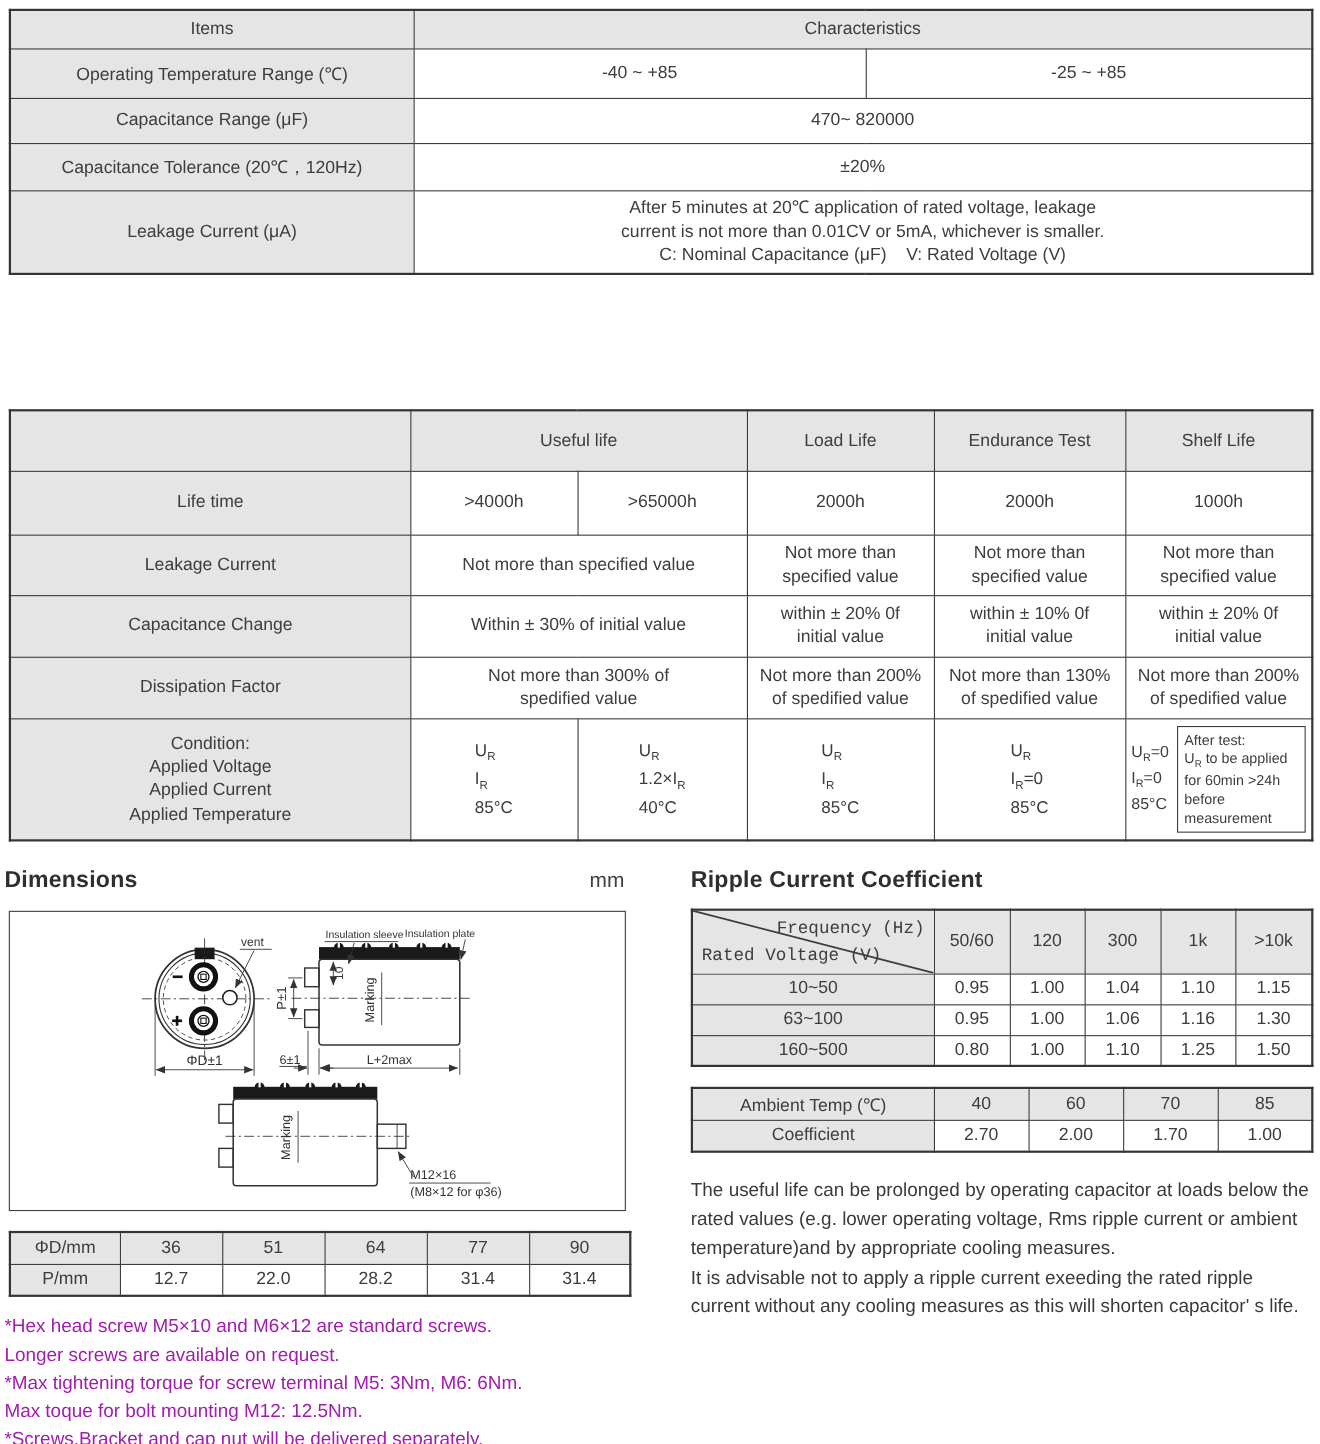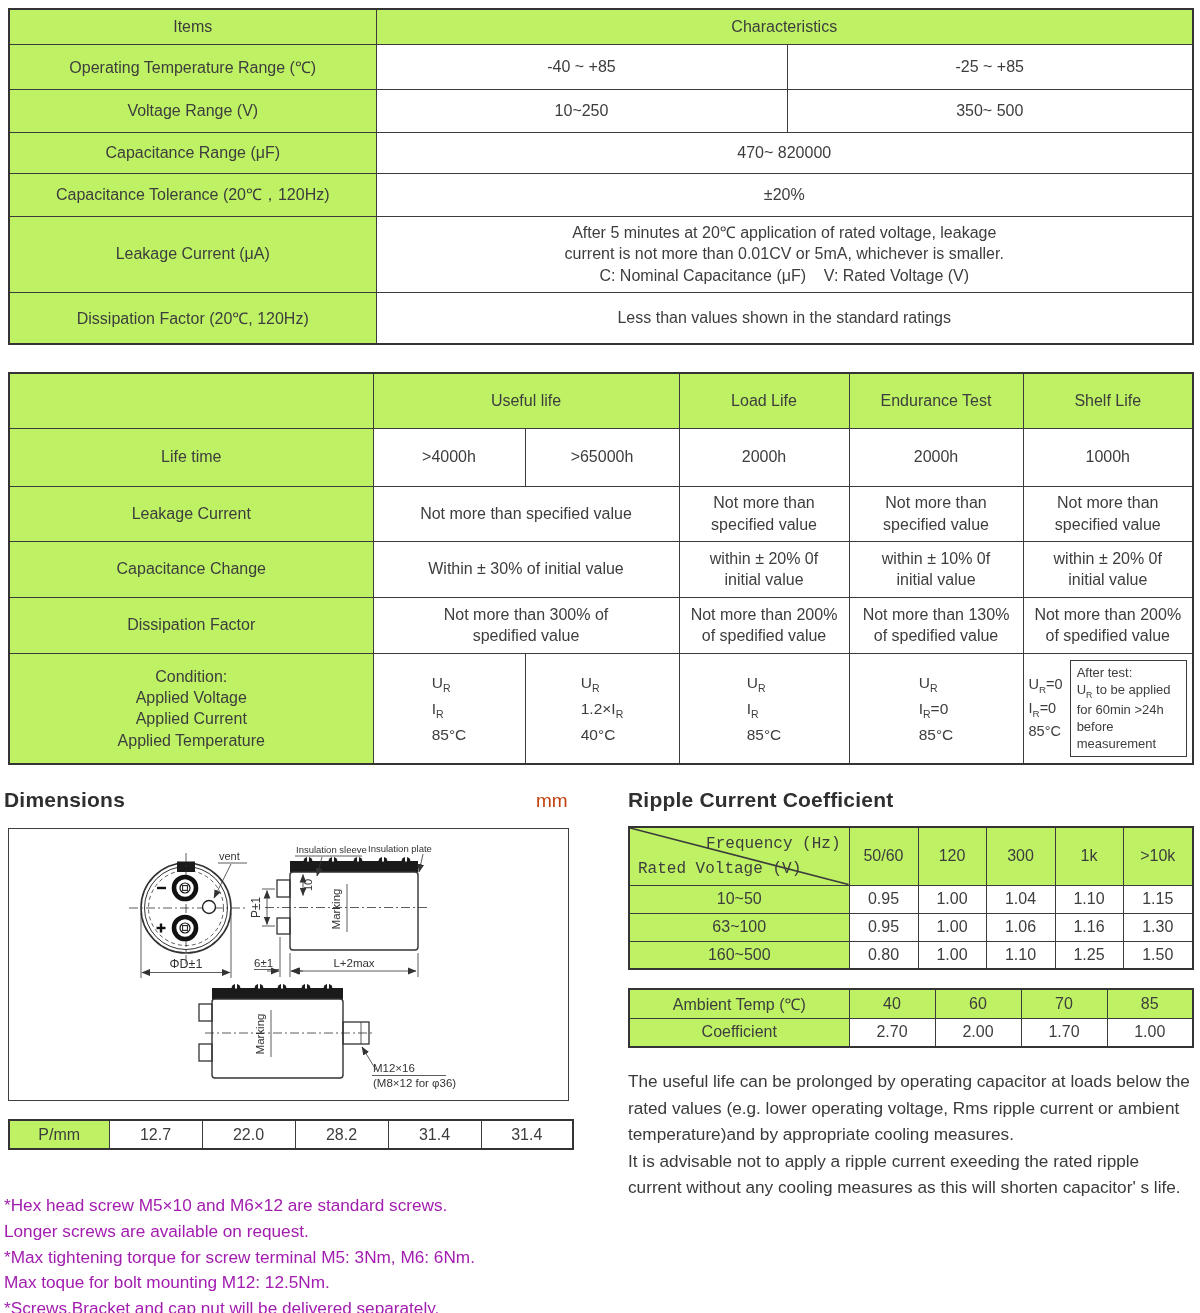--- a/index.html
+++ b/index.html
@@ -4,29 +4,29 @@
 <style>
   html,body{margin:0;padding:0;background:#ffffff;}
   body{font-family:"Liberation Sans",sans-serif;color:#3d3d3d;}
   .page{position:relative;width:1200px;height:1313px;background:#fff;overflow:hidden;}
   .abs{position:absolute;}
   table{border-collapse:collapse;table-layout:fixed;}
   td,th{border:1.6px solid #3c3c3c;text-align:center;vertical-align:middle;
         font-size:16px;font-weight:normal;padding:2px 6px;box-sizing:border-box;
         color:#3d3d3d;}
   .outer{border:2.2px solid #343434;}
-  .g{background:#bef264;margin-top:24px;}
+  .g{background:#e5e5e5;margin-top:24px;}
   .pre{white-space:pre-line;line-height:1.32;}
   .condblock{display:inline-block;text-align:left;line-height:1.5;font-size:15.5px;}
   sub{font-size:0.68em;}
   .shelfcond{display:flex;align-items:center;justify-content:space-between;gap:7px;padding:4px 3px;}
   .notebox{border:1.6px solid #3c3c3c;padding:3px 6px 4px 6px;font-size:13px;
            text-align:left;line-height:1.32;width:118px;}
   .sec-title{font-size:21px;font-weight:600;color:#2f2f2f;letter-spacing:0.2px;}
-  .unit{font-size:19px;color:#c2410c;}
+  .unit{font-size:19px;color:#404040;}
   .notes div{font-size:17.2px;line-height:25.8px;color:#a21caf;}
   .para{font-size:17.2px;line-height:26.6px;color:#3a3a3a;}
   .para + .para{margin-top:0;}
   .diagbox{border:1.6px solid #3f3f3f;background:#fff;text-decoration:underline;}
   .diagbox svg{display:block;}
   svg text{fill:#333;font-family:"Liberation Sans",sans-serif;}
   svg .ln{stroke:#333;fill:none;}
   svg .thin{stroke-width:0.8;}
   svg .dash{stroke-dasharray:9,3,2,3;stroke-width:0.8;}
   .corner-cell{position:relative;padding:0;font-family:Liberation Mono, monospace;}
@@ -48,42 +48,33 @@
     <tbody>
         <tr style="height:35px">
       <td class="g">Items</td>
       <td class="g" colspan="2">Characteristics</td>
     </tr>
     <tr style="height:45px">
       <td class="g">Operating Temperature Range (℃)</td>
       <td>-40 ~ +85</td>
       <td>-25 ~ +85</td>
     </tr>
-    <tr style="height:43px">
-      <td class="g">Voltage Range (V)</td>
-      <td>10~250</td>
-      <td>350~ 500</td>
-    </tr>
     <tr style="height:41px">
       <td class="g">Capacitance Range (μF)</td>
       <td colspan="2">470~ 820000</td>
     </tr>
     <tr style="height:43px">
       <td class="g">Capacitance Tolerance (20℃，120Hz)</td>
       <td colspan="2">±20%</td>
     </tr>
     <tr style="height:76px">
       <td class="g">Leakage Current (μA)</td>
       <td colspan="2" class="pre">After 5 minutes at 20℃ application of rated voltage, leakage
 current  is not more than 0.01CV or 5mA, whichever  is  smaller.
 C: Nominal Capacitance (μF)&nbsp;&nbsp;&nbsp;&nbsp;V: Rated Voltage (V)</td>
-    </tr>
-    <tr style="height:52px">
-      <td class="g">Dissipation Factor (20℃, 120Hz)</td>
-      <td colspan="2">Less  than values shown in the standard ratings</td>
     </tr>
   </tbody>
     </table>
 
   <table class="abs outer" style="left:8px;top:372px;width:1184px;">
     <colgroup>
       <col style="width:364px">
         <col style="width:152px">
         <col style="width:154px">
       <col style="width:170px">
@@ -286,20 +277,28 @@
   <table class="abs outer" style="left:8px;top:1119px;width:564px;">
     <colgroup>
         <col style="width:100px">
         <col style="width:93px">
         <col style="width:93px">
         <col style="width:93px">
         <col style="width:93px">
         <col style="width:92px">
       </colgroup>
     <tbody>
+        <tr style="height:29px">
+      <td class="g">ΦD/mm</td>
+      <td class="g">36</td>
+      <td class="g">51</td>
+      <td class="g">64</td>
+      <td class="g">77</td>
+      <td class="g">90</td>
+    </tr>
     <tr style="height:29px">
       <td class="g">P/mm</td>
       <td>12.7</td>
       <td>22.0</td>
       <td>28.2</td>
       <td>31.4</td>
       <td>31.4</td>
     </tr>
   </tbody>
     </table>

